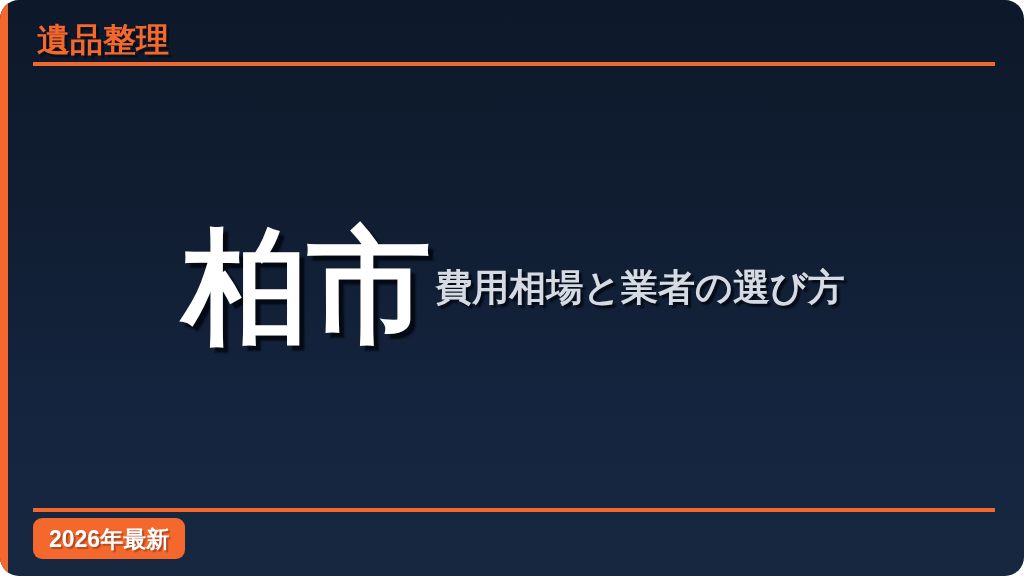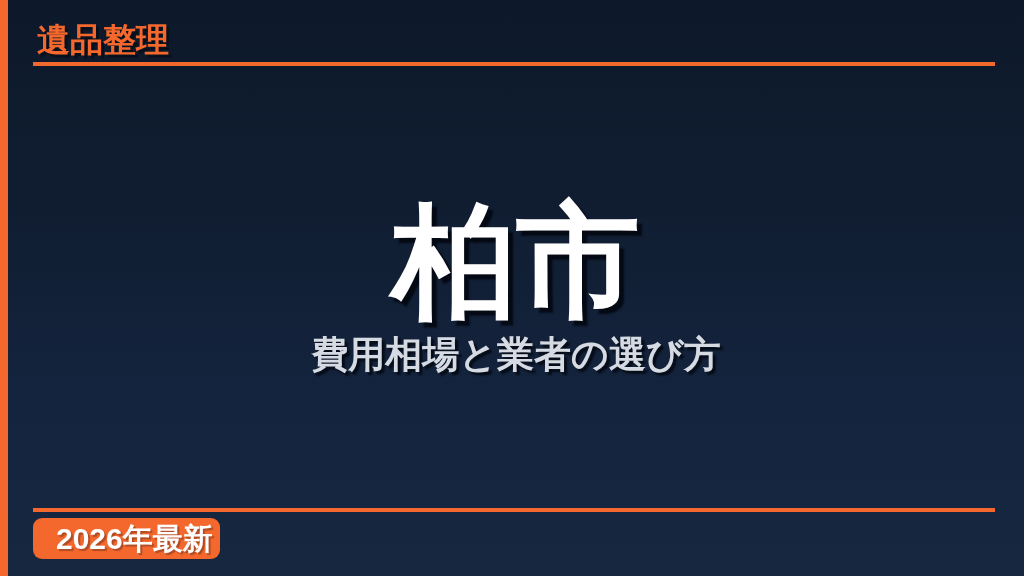--- a/index.html
+++ b/index.html
@@ -12,20 +12,21 @@
     overflow: hidden;
     font-family: "Liberation Sans", "DejaVu Sans", sans-serif;
   }
 
   #slide {
     position: relative;
     width: 1024px;
     height: 576px;
     background: linear-gradient(to bottom, #0d192a 0%, #101d31 35%, #152540 75%, #16273f 100%);
     overflow: hidden;
+    border-radius: 19px;
   }
 
   
   #left-bar {
     position: absolute;
     left: 0;
     top: 0;
     width: 8px;
     height: 576px;
     background: #f4672d;
@@ -54,21 +55,21 @@
   }
 
   
   #center {
     position: absolute;
     left: 8px;
     top: 0;
     width: 1016px;
     height: 576px;
     display: flex;
-    flex-direction: column;
+    flex-direction: row;
     align-items: center;
     justify-content: center;
   }
   #main-title {
     font-size: 124px;
     font-weight: bold;
     color: #ffffff;
     line-height: 1.05;
     letter-spacing: 0px;
     text-shadow: 5px 5px 2px rgba(2,6,14,0.85);
@@ -104,28 +105,28 @@
     height: 41px;
     box-sizing: border-box;
     padding: 0 14px 0 16px;
     min-width: 152px;
     background: #f4672d;
     border-radius: 9px;
     display: flex;
     align-items: center;
   }
   #footer-badge-label {
-    font-size: 30px;
+    font-size: 23px;
     font-weight: bold;
     color: #ffffff;
     line-height: 30px;
     white-space: nowrap;
     text-shadow: 2px 2px 1px rgba(2,6,14,0.28);
     position: relative;
-    left: 7px;
+    left: 0;
   }
 </style>
 </head>
 <body>
 
 <div id="slide">
 
   <div id="left-bar"></div>
 
   <div id="header-label">遺品整理</div>

